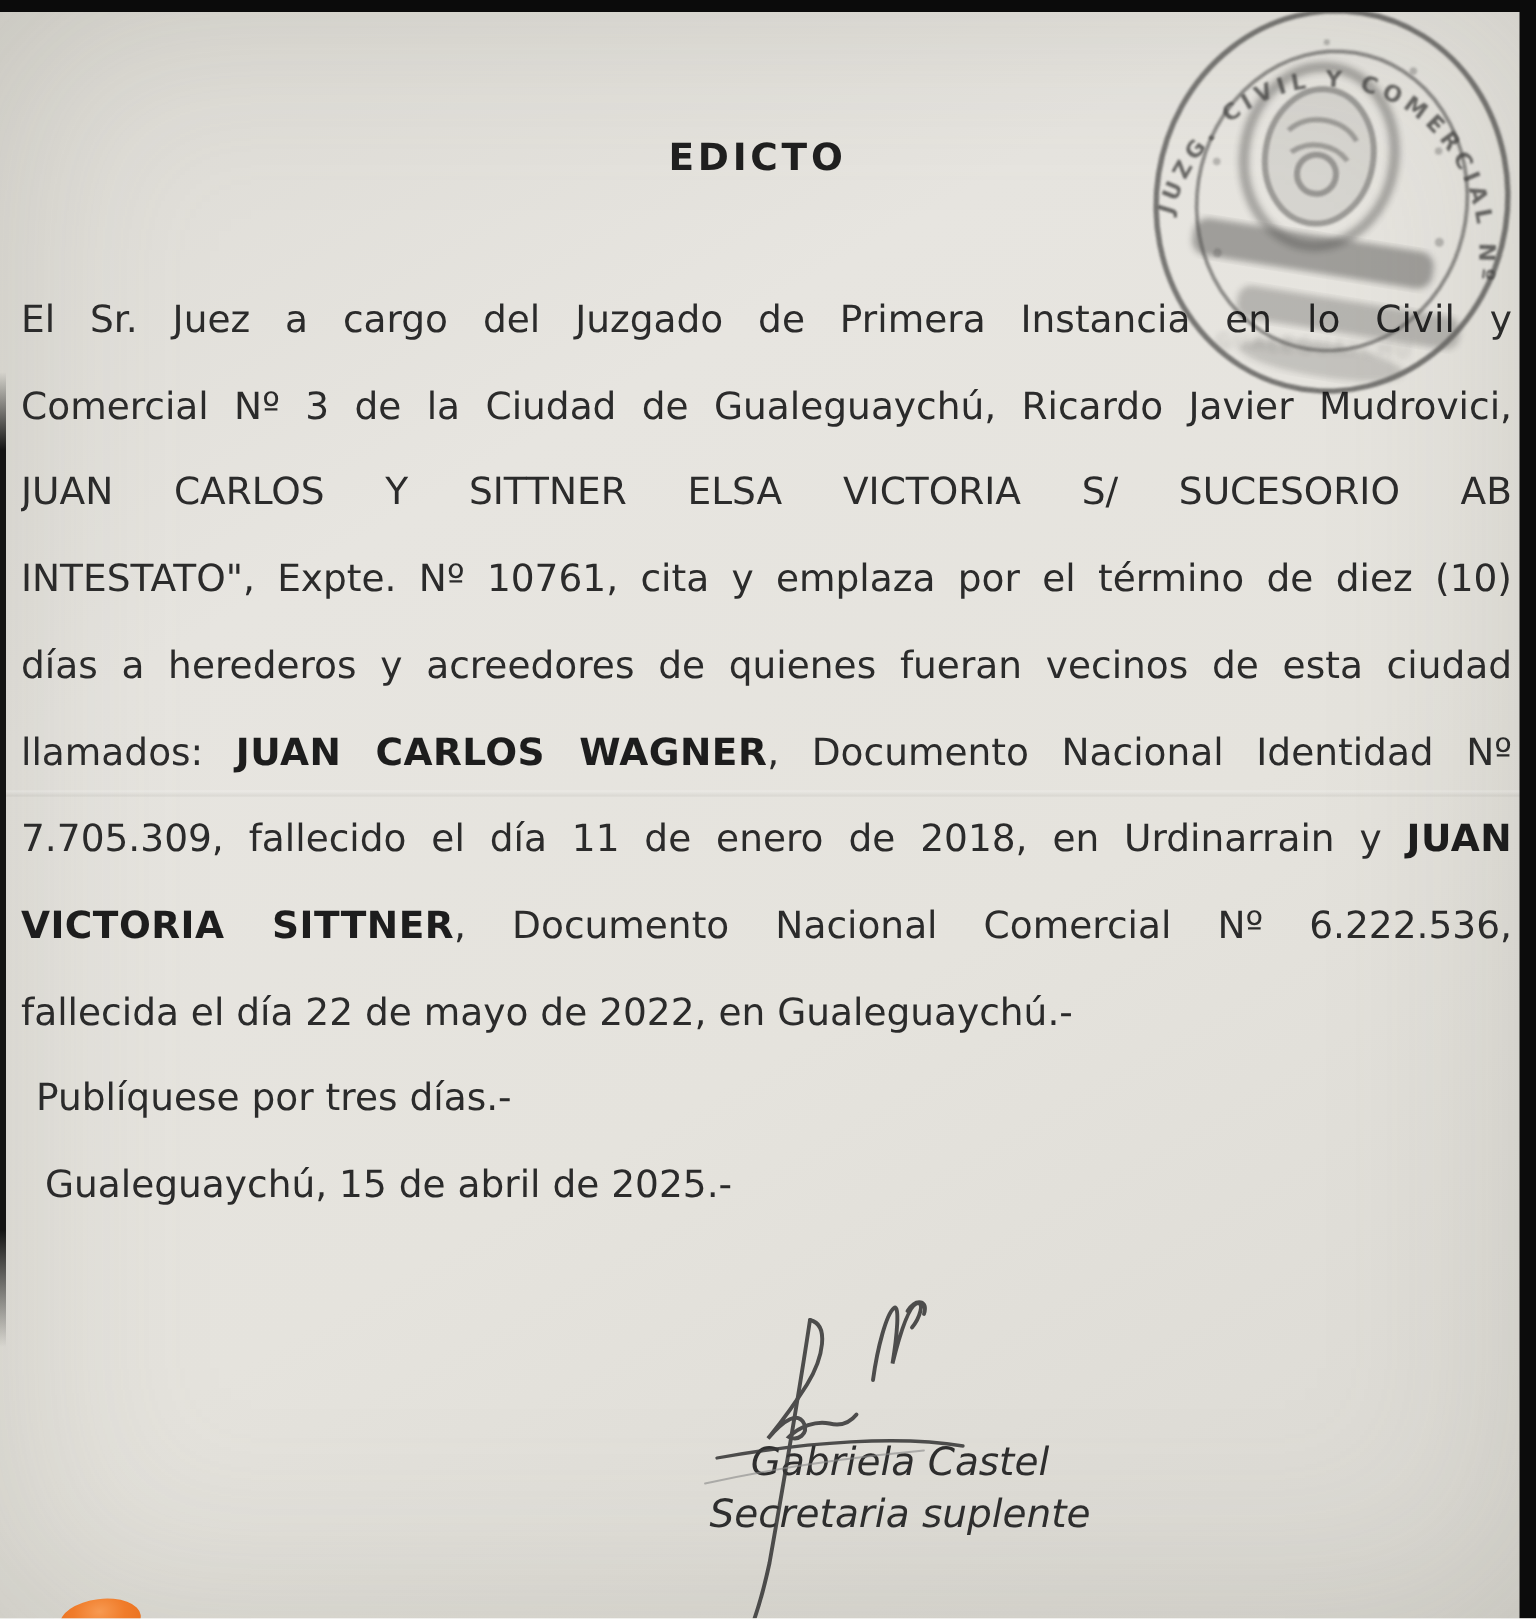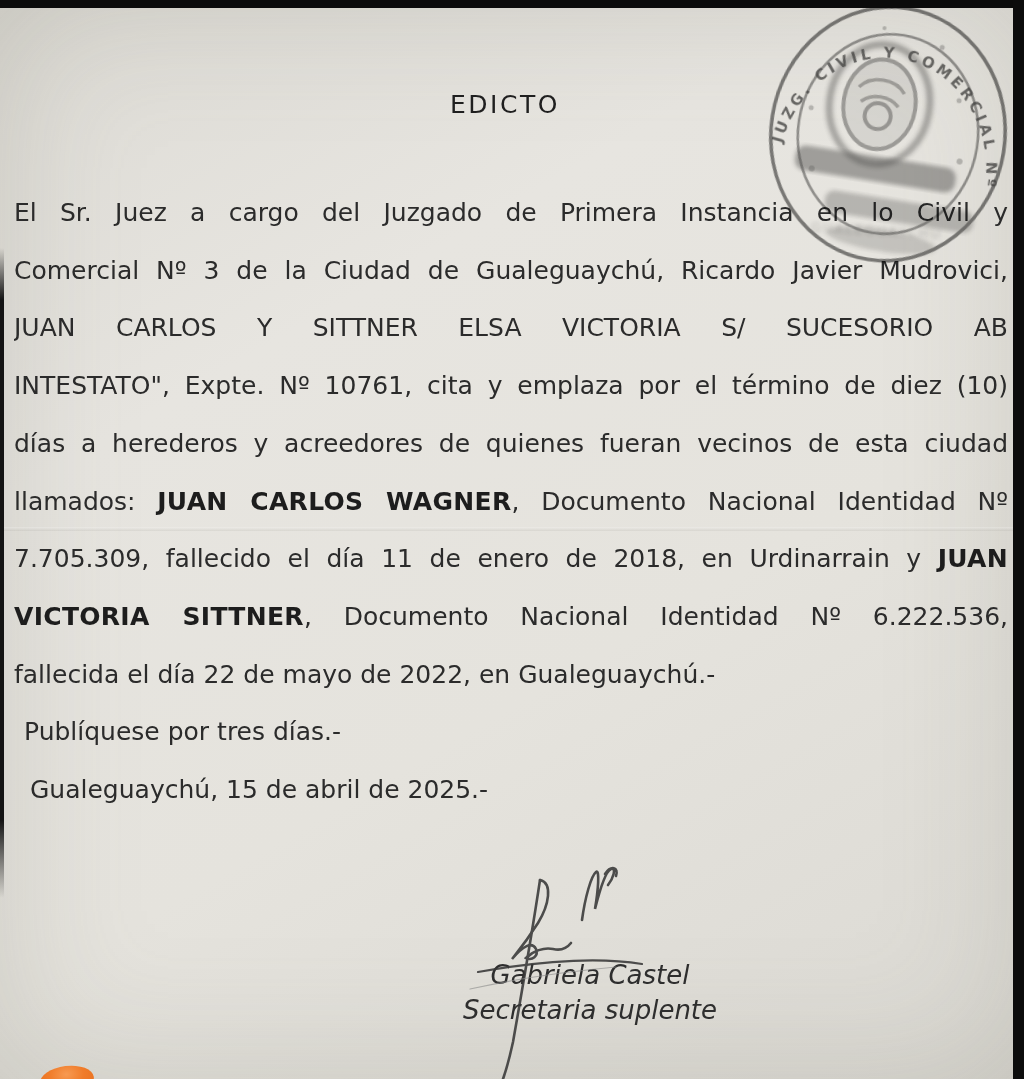--- a/index.html
+++ b/index.html
@@ -15,35 +15,35 @@
   
   .edge-top{position:absolute;left:0;top:0;width:100%;height:8px;background:#0b0b0b;z-index:40;}
   .edge-right{position:absolute;right:0;top:0;width:11px;height:100%;background:#0c0c0c;z-index:40;}
   .edge-left{position:absolute;left:0;top:248px;width:4px;height:650px;z-index:40;
     background:linear-gradient(to bottom,rgba(10,10,10,0),#141414 8%,#141414 88%,rgba(10,10,10,0));}
   .crease{position:absolute;left:0;top:527px;width:100%;height:4px;z-index:2;opacity:.45;
     background:linear-gradient(to bottom,rgba(255,255,255,.55),rgba(130,128,120,.3));}
   
   .title{
     position:absolute;left:0;top:90px;width:1010px;
-    text-align:center;font-weight:normal;font-size:25px;letter-spacing:2.5px;color:#1f1f1f;
+    text-align:center;font-weight:bold;font-size:25px;letter-spacing:2.5px;color:#1f1f1f;
   }
   
   .body-text{
     position:absolute;left:14px;top:184px;width:994px;
     font-size:25px;line-height:57.7px;z-index:3;
   }
   .line{text-align:justify;text-align-last:justify;max-height:58px;overflow:hidden;}
   .line.left{text-align:right;text-align-last:left;}
   .line.indent1{padding-left:10px;}
   .line.indent2{padding-left:16px;}
   .line b{font-weight:bold;letter-spacing:.3px;color:#1d1d1d;}
   
   .sig-block{
-    position:absolute;left:430px;top:958px;width:320px;z-index:3;
+    position:absolute;left:440px;top:958px;width:320px;z-index:3;
     text-align:center;font-style:italic;font-size:26px;line-height:35px;color:#2e2e2e;
   }
   .sig-svg{position:absolute;left:420px;top:858px;z-index:5;}
   
   .stamp-svg{position:absolute;left:748px;top:0px;z-index:6;mix-blend-mode:multiply;filter:blur(.5px);opacity:.95;}
   
   .orange-mark{
     position:absolute;left:40px;top:1066px;width:54px;height:28px;z-index:8;
     border-radius:50%;transform:rotate(-7deg);
     background:radial-gradient(ellipse at 50% 30%,#f79a52 0%,#f07c2a 45%,#e76d1c 100%);
@@ -59,21 +59,21 @@
   <div class="title">EDICTO</div>
 
   <div class="body-text">
     <div class="line"><span>El Sr. Juez a cargo del Juzgado de Primera Instancia en lo Civil y</span><b></b><span></span></div>
     <div class="line"><span>Comercial Nº 3 de la Ciudad de Gualeguaychú, Ricardo Javier Mudrovici,</span><b></b><span></span></div>
     <div class="line"><span>JUAN CARLOS Y SITTNER ELSA VICTORIA S/ SUCESORIO AB</span><b></b><span></span></div>
     <div class="line"><span>INTESTATO", Expte. Nº 10761, cita y emplaza por el término de diez (10)</span><b></b><span></span></div>
     <div class="line"><span>días a herederos y acreedores de quienes fueran vecinos de esta ciudad</span><b></b><span></span></div>
     <div class="line"><span>llamados: </span><b>JUAN CARLOS WAGNER</b><span>, Documento Nacional Identidad Nº</span></div>
     <div class="line"><span>7.705.309, fallecido el día 11 de enero de 2018, en Urdinarrain y </span><b>JUAN</b><span></span></div>
-    <div class="line"><span></span><b>VICTORIA SITTNER</b><span>, Documento Nacional Identidad Nº 6.222.536,</span></div>
+    <div class="line"><span></span><b>VICTORIA SITTNER</b><span>, Documento Nacional Comercial Nº 6.222.536,</span></div>
     <div class="line left"><span>fallecida el día 22 de mayo de 2022, en Gualeguaychú.-</span><b></b><span></span></div>
     <div class="line left indent1"><span>Publíquese por tres días.-</span><b></b><span></span></div>
     <div class="line left indent2"><span>Gualeguaychú, 15 de abril de 2025.-</span><b></b><span></span></div>
   </div>
 
   <svg class="sig-svg" width="320" height="221" viewBox="0 0 320 221">
     <g fill="none" stroke="#383838" stroke-width="2.6" stroke-linecap="round" opacity="0.88">
 
       <path d="M 120 22 C 133 25, 129 47, 118 65 C 106 84, 96 96, 92 101 C 103 88, 112 83, 116 91 C 119 98, 112 103, 106 100 C 113 93, 124 89, 133 91 C 141 93, 147 90, 151 85"></path>
 

